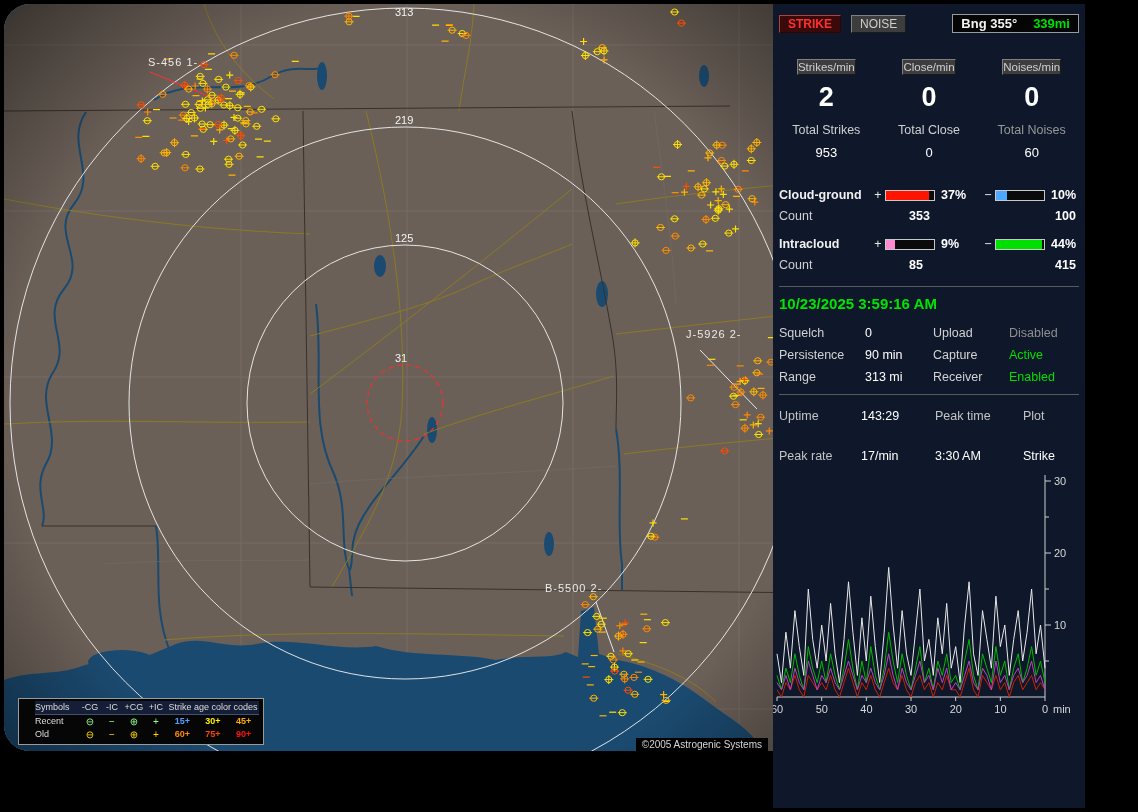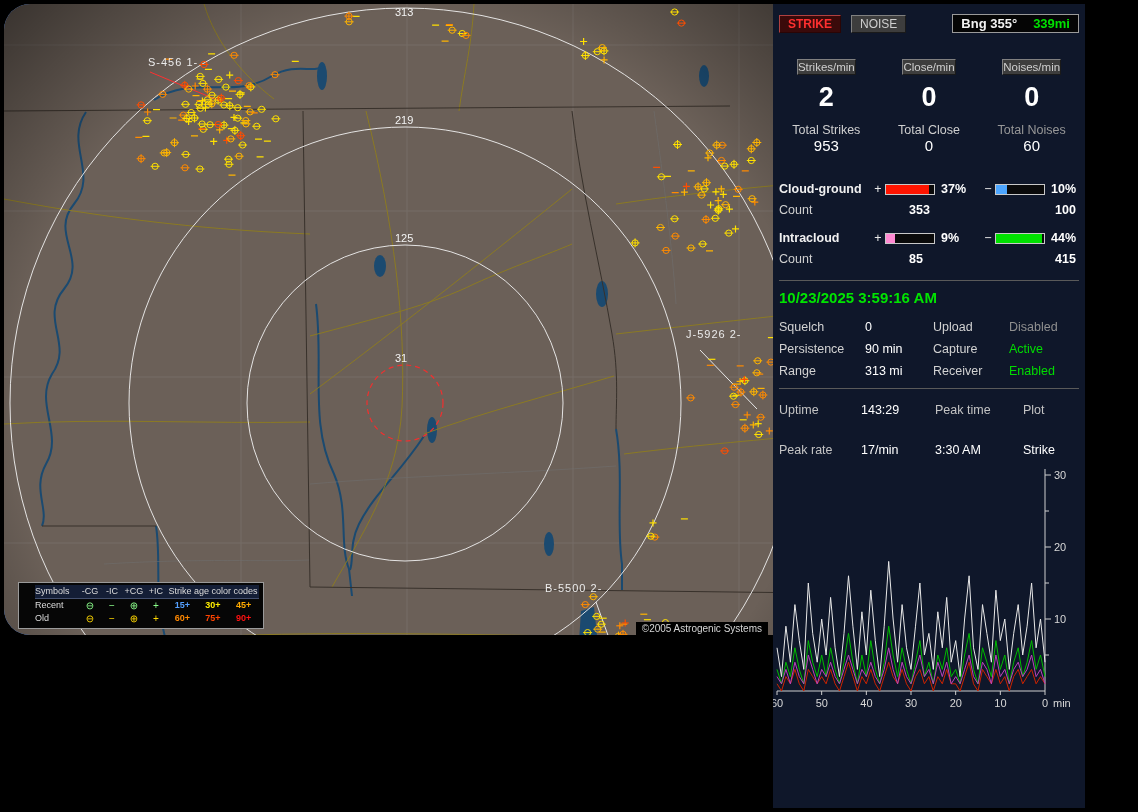--- a/index.html
+++ b/index.html
@@ -1,21 +1,21 @@
 <!DOCTYPE html>
 <html><head>
 <meta charset="utf-8">
 <style>
   * { margin:0; padding:0; box-sizing:border-box; }
   html,body { background:#000; }
   body { width:1138px; height:812px; font-family:"Liberation Sans", sans-serif; overflow:hidden; }
   #app { position:relative; width:1138px; height:812px; background:#000; }
 
   
-  #map { position:absolute; left:4px; top:4px; width:814px; height:631px; background:#3b82f6; overflow:hidden;border-radius:26px; }
+  #map { position:absolute; left:4px; top:4px; width:814px; height:747px; background:#3b82f6; overflow:hidden;border-radius:26px; }
   #map-svg { position:absolute; left:0; top:0; }
 
   #legend { position:absolute; left:14px; bottom:6px; width:246px; background:#060606; border:1px solid #9a9a9a; padding:2px 4px 3px 16px; font-size:9px; color:#dcdcdc; line-height:13px; }
   .lg-row { display:grid; grid-template-columns:44px 22px 22px 22px 22px 1fr; align-items:center; }
   .lg-head { border-bottom:1px solid #44506e; background:#141e36; }
   .lg-age-title { text-align:center; }
   .lg-ages { display:grid; grid-template-columns:1fr 1fr 1fr; text-align:center; font-weight:bold; }
   .lg-glyph { text-align:center; font-size:10px; }
   .lg-sym-col { text-align:center; }
 
@@ -30,21 +30,21 @@
   .bng-box { margin-left:auto; display:flex; gap:16px; border:1px solid #9a9a9a; background:#050505; padding:1px 8px; font-size:13px; font-weight:bold; }
   .bng-label { color:#f2f2f2; }
   .bng-dist { color:#00e000; }
 
   .rates-grid, .totals-grid { display:grid; grid-template-columns:1fr 1fr 1fr; text-align:center; }
   .rates-grid { margin:26px 2px 0 2px; }
   .rate-btn { font-size:11.5px; padding:1px 0; }
   .rate-value { font-size:27px; font-weight:bold; color:#ffffff; margin-top:8px; line-height:28px; }
   .totals-grid { margin:12px 2px 0 2px; }
   .total-label { font-size:12.5px; color:#cfcfcf; }
-  .total-value { font-size:15px; color:#ffffff; }
+  .total-value { font-size:13px; color:#ffffff; margin-top:8px; }
   .dim { color:#979797; }
 
   .dist-section { margin:28px 6px 0 6px; }
   .dist-title { color:#d0d0d0; padding-bottom:3px; border-bottom:1px solid #7a7a7a; margin-bottom:12px; }
   .dist-row, .count-row { display:grid; grid-template-columns:92px 14px 52px 44px 14px 52px 44px; align-items:center; }
   .dist-row { margin-bottom:7px; }
   .count-row { margin-bottom:14px;gap:12px; }
   .dist-name { font-weight:bold; color:#f0f0f0; }
   .sign { color:#e8e8e8; text-align:center; }
   .bar { width:50px; height:11px; border:1px solid #c8c8c8; background:#0a0a0a; display:inline-block; overflow:hidden; }

